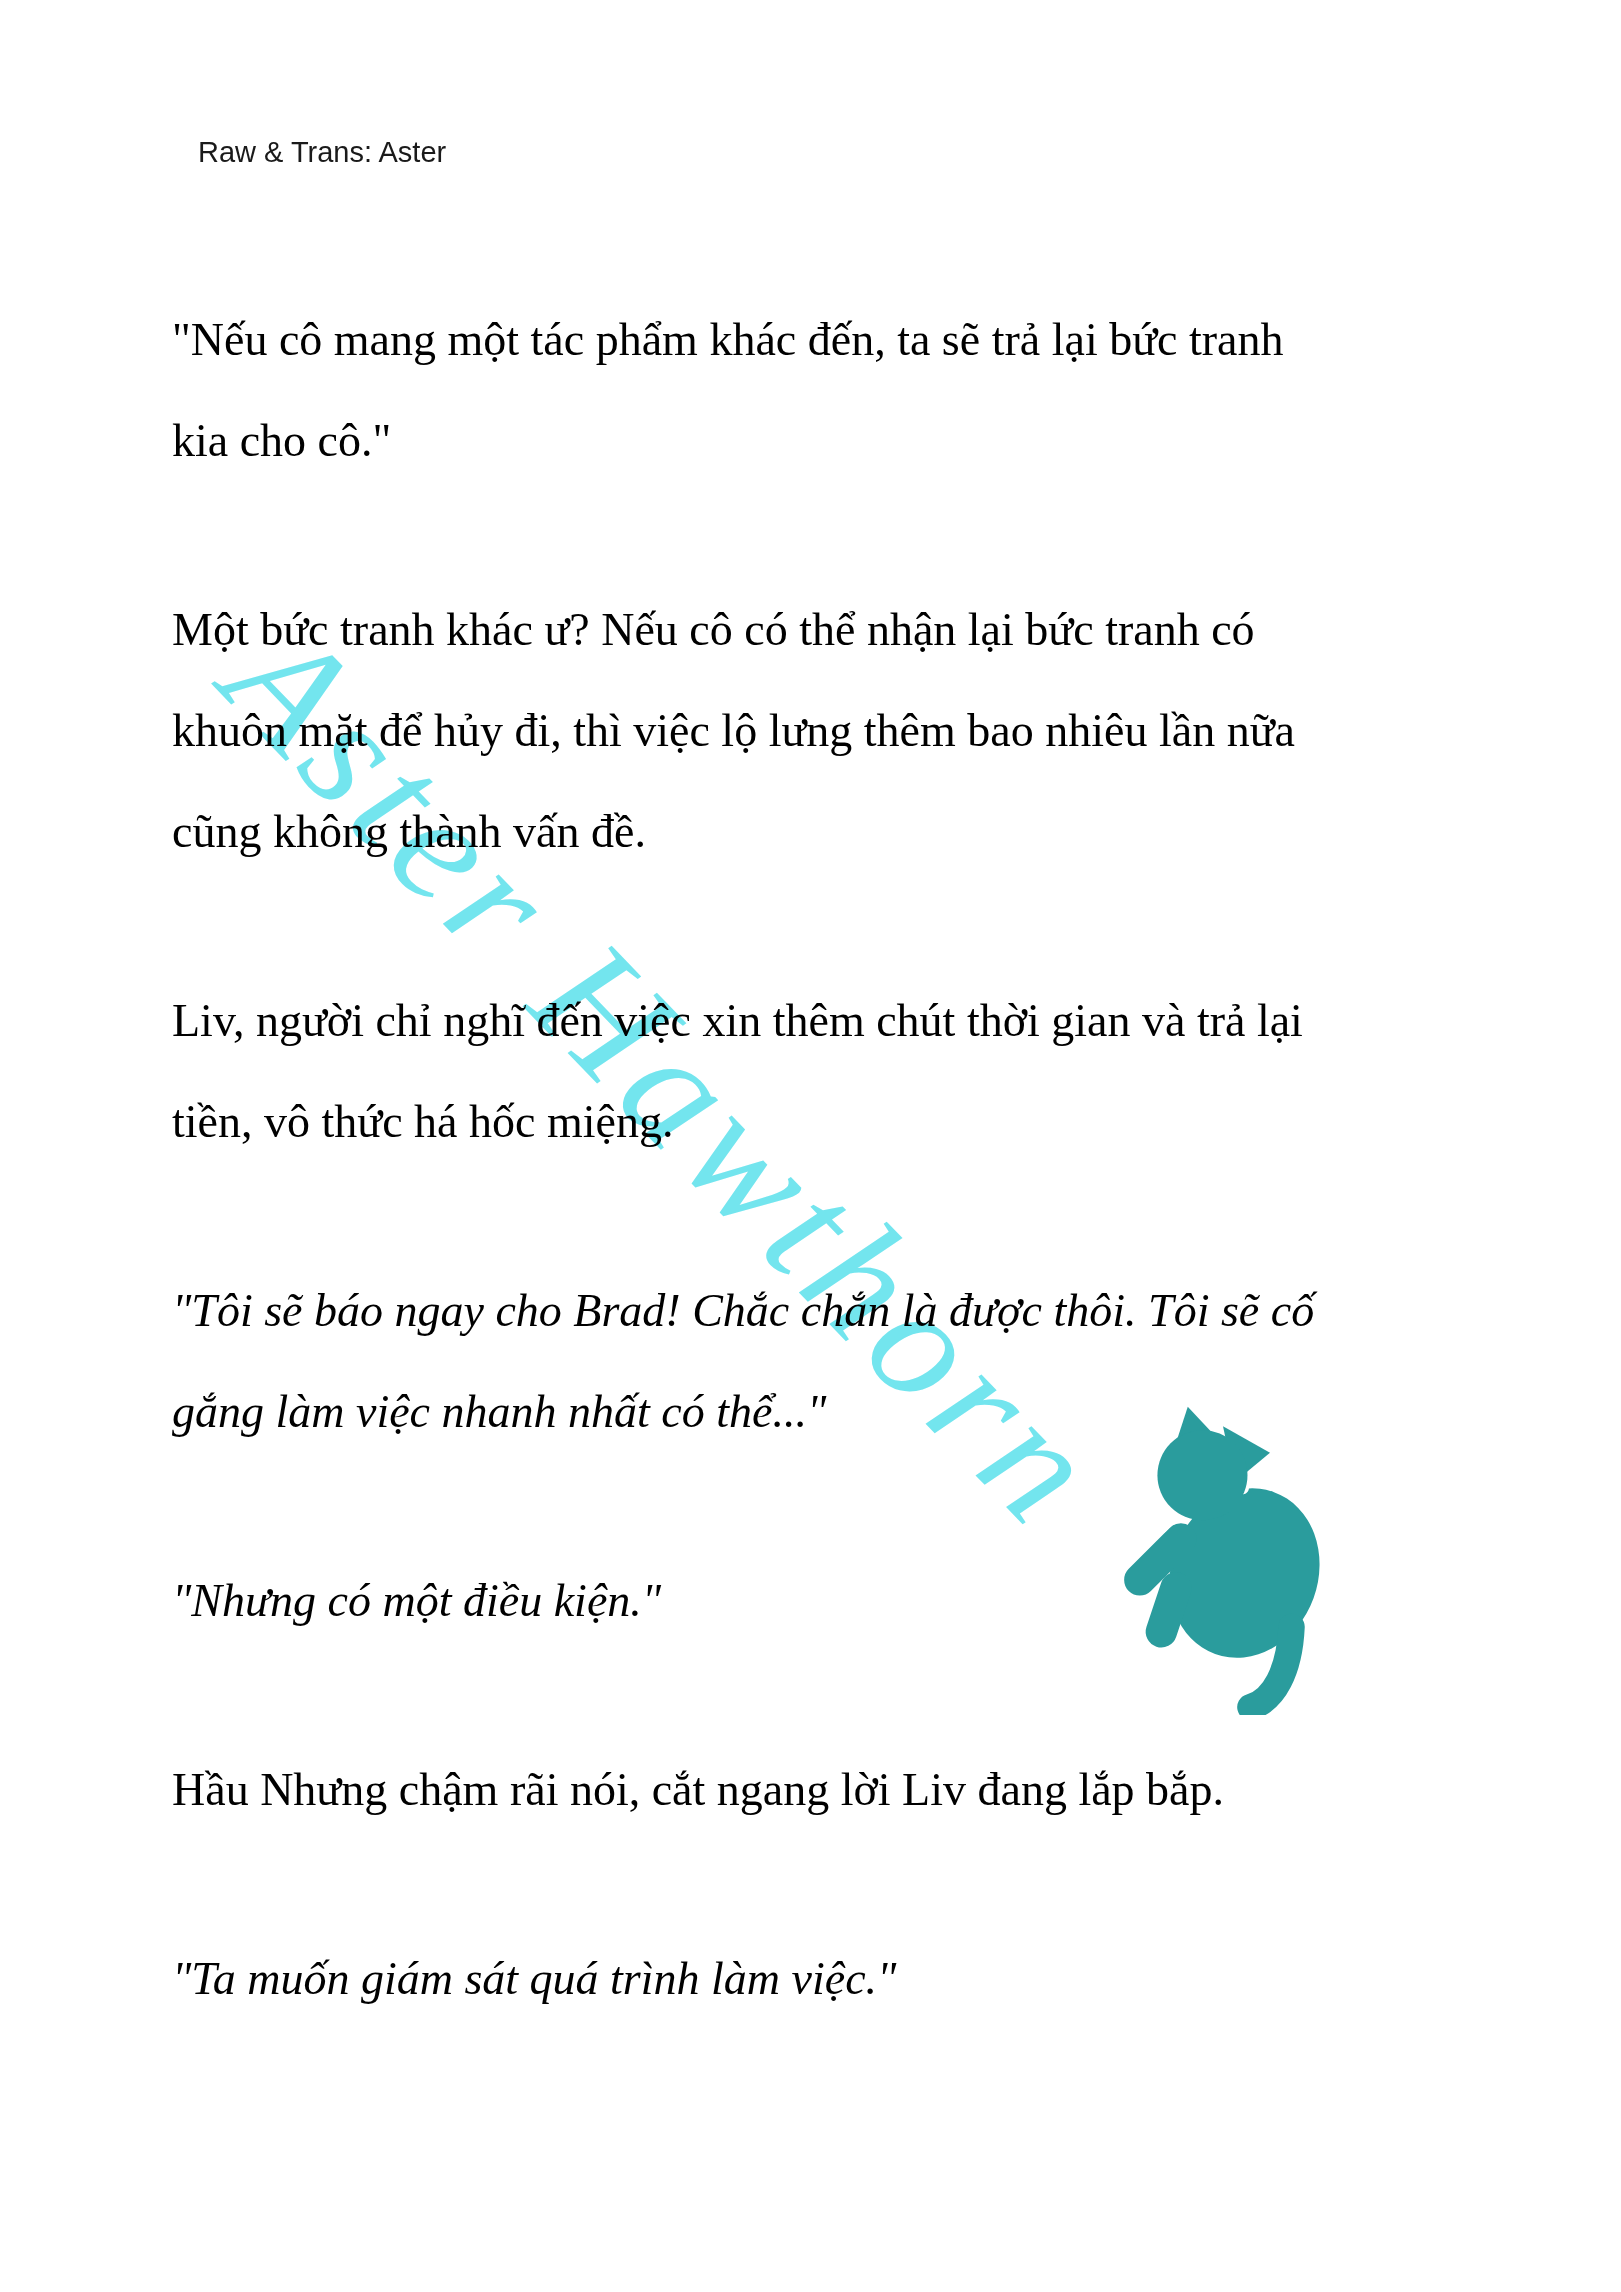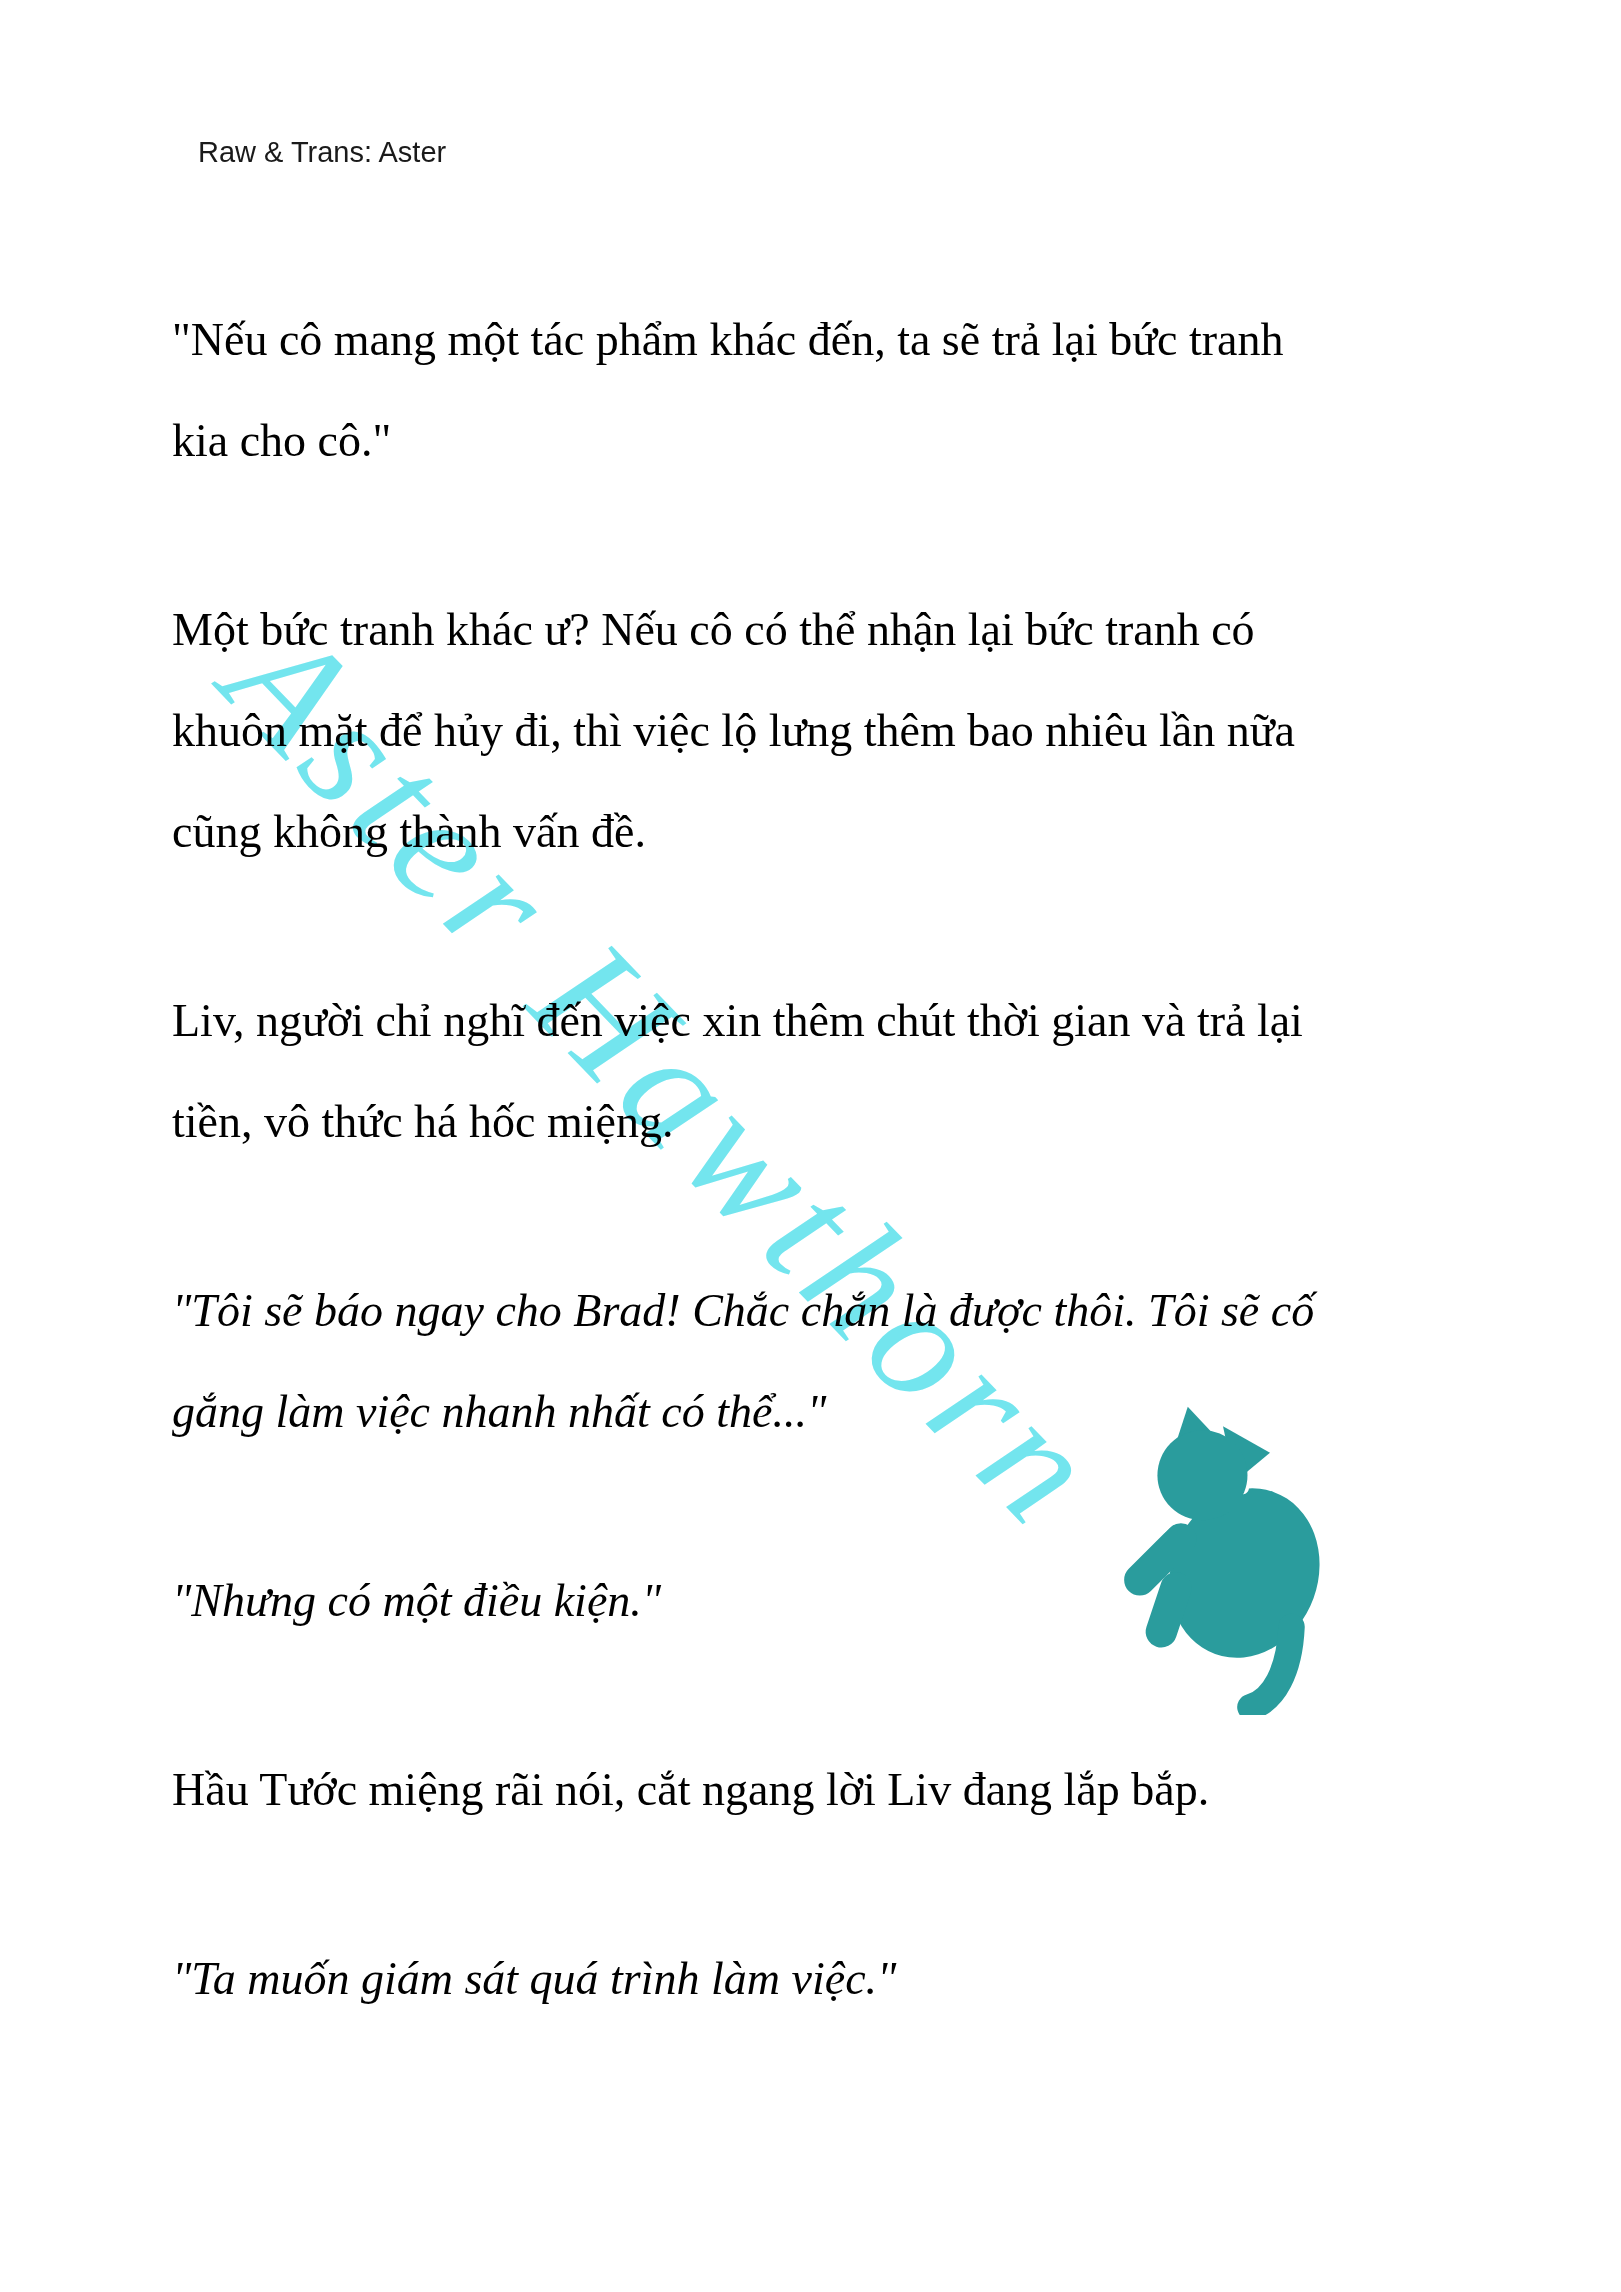--- a/index.html
+++ b/index.html
@@ -79,21 +79,21 @@
     <p class="para">"Nếu cô mang một tác phẩm khác đến, ta sẽ trả lại bức tranh
 kia cho cô."</p>
     <p class="para">Một bức tranh khác ư? Nếu cô có thể nhận lại bức tranh có
 khuôn mặt để hủy đi, thì việc lộ lưng thêm bao nhiêu lần nữa
 cũng không thành vấn đề.</p>
     <p class="para">Liv, người chỉ nghĩ đến việc xin thêm chút thời gian và trả lại
 tiền, vô thức há hốc miệng.</p>
     <p class="para italic">"Tôi sẽ báo ngay cho Brad! Chắc chắn là được thôi. Tôi sẽ cố
 gắng làm việc nhanh nhất có thể..."</p>
     <p class="para italic">"Nhưng có một điều kiện."</p>
-    <p class="para">Hầu Tước miệng rãi nói, cắt ngang lời Liv đang lắp bắp.</p>
+    <p class="para">Hầu Nhưng chậm rãi nói, cắt ngang lời Liv đang lắp bắp.</p>
     <p class="para italic">"Ta muốn giám sát quá trình làm việc."</p>
   </div>
 
   <svg class="cat" viewBox="0 0 250 330" xmlns="http://www.w3.org/2000/svg">
 
     <ellipse cx="170" cy="185" rx="75" ry="88" transform="rotate(20 170 185)" fill="#2A9C9D"></ellipse>
 
     <path d="M105,150 L63,192" fill="none" stroke-width="32" stroke-linecap="round" stroke="#2A9C9D"></path>
     <path d="M100,200 L85,245" fill="none" stroke-width="32" stroke-linecap="round" stroke="#2A9C9D"></path>
 

